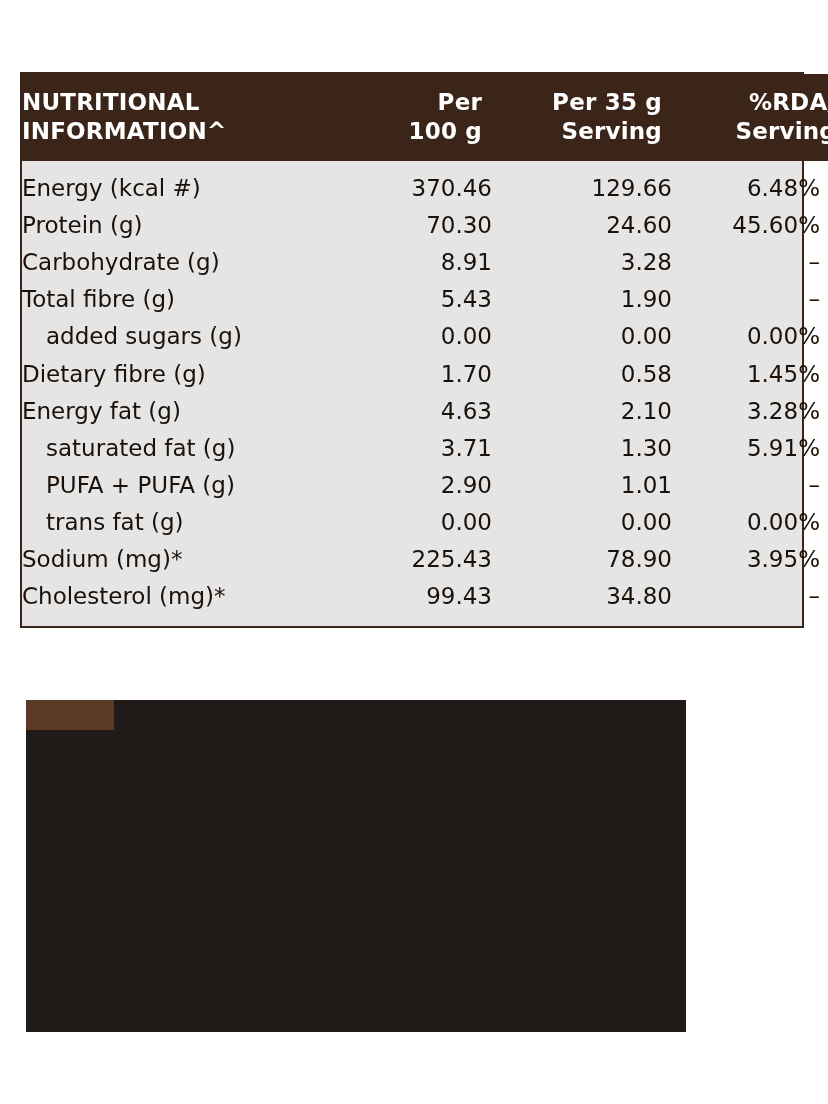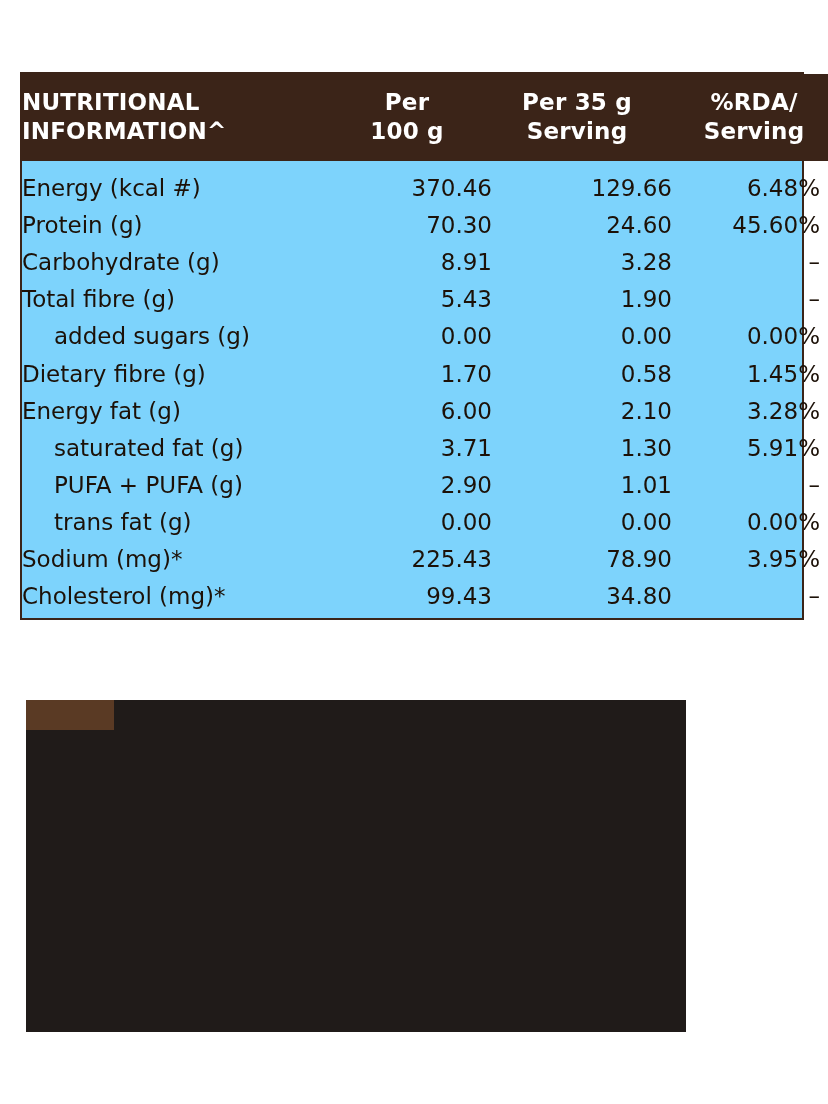--- a/index.html
+++ b/index.html
@@ -13,21 +13,21 @@
     font-family: "DejaVu Sans", sans-serif;
     position: relative;
     overflow: hidden;
   }
 
   .panel {
     position: absolute;
     left: 20px;
     top: 72px;
     width: 784px;
-    background: #7dd3fc;
+    background: #e5e5e5;
     border: 2px solid #3b2418;
     box-sizing: border-box;
   }
 
   table.nutri {
     width: 100%;
     border-collapse: collapse;
     table-layout: fixed;
   }
 
@@ -41,42 +41,42 @@
     vertical-align: top;
     letter-spacing: 0.2px;
   }
 
   th.h-label {
     text-align: left;
     padding-left: 22px;
     width: 300px;
   }
   th.h-col {
-    text-align: center;
+    text-align: right;
   }
   th.h-per100 { width: 150px; }
   th.h-serving { width: 170px; }
   th.h-rda { width: 164px; padding-right: 26px; }
 
   .hdr-line { display: block; white-space: pre; }
 
   table.nutri tbody td {
     font-size: 23px;
     color: #1c1108;
     padding: 5px 0;
     vertical-align: baseline;
     line-height: 1.18;
   }
 
   td.c-label {
     text-align: left;
     padding-left: 22px;
   }
   td.c-label.indent-1 {
-    padding-left: 32px;
+    padding-left: 24px;
   }
   td.c-num {
     text-align: right;
     padding-right: 10px;
   }
   td.c-rda {
     text-align: right;
     padding-right: 4px;
     position: relative;
   }
@@ -90,21 +90,21 @@
     right: 2px;
     top: 50%;
     transform: translateY(-50%);
     font-size: 21px;
     line-height: 1;
     color: #1c1108;
   }
   .mark.none::before { content: ""; }
 
   tbody tr:first-child td { padding-top: 14px; }
-  tbody tr:last-child td { padding-bottom: 8px; }
+  tbody tr:last-child td { padding-bottom: 16px; }
 
   .photo-block {
     position: absolute;
     left: 26px;
     top: 700px;
     width: 660px;
     height: 332px;
     background: #201b19;
   }
   .photo-swatch {
@@ -173,21 +173,21 @@
           <td class="c-rda"><span class="rda-wrap">0.00%</span></td>
         </tr>
         <tr>
           <td class="c-label">Dietary fibre (g)</td>
           <td class="c-num">1.70</td>
           <td class="c-num">0.58</td>
           <td class="c-rda"><span class="rda-wrap">1.45%</span></td>
         </tr>
         <tr>
           <td class="c-label">Energy fat (g)</td>
-          <td class="c-num">6.00</td>
+          <td class="c-num">4.63</td>
           <td class="c-num">2.10</td>
           <td class="c-rda"><span class="rda-wrap">3.28%</span></td>
         </tr>
         <tr>
           <td class="c-label indent-1">saturated fat (g)</td>
           <td class="c-num">3.71</td>
           <td class="c-num">1.30</td>
           <td class="c-rda"><span class="rda-wrap">5.91%</span></td>
         </tr>
         <tr>

